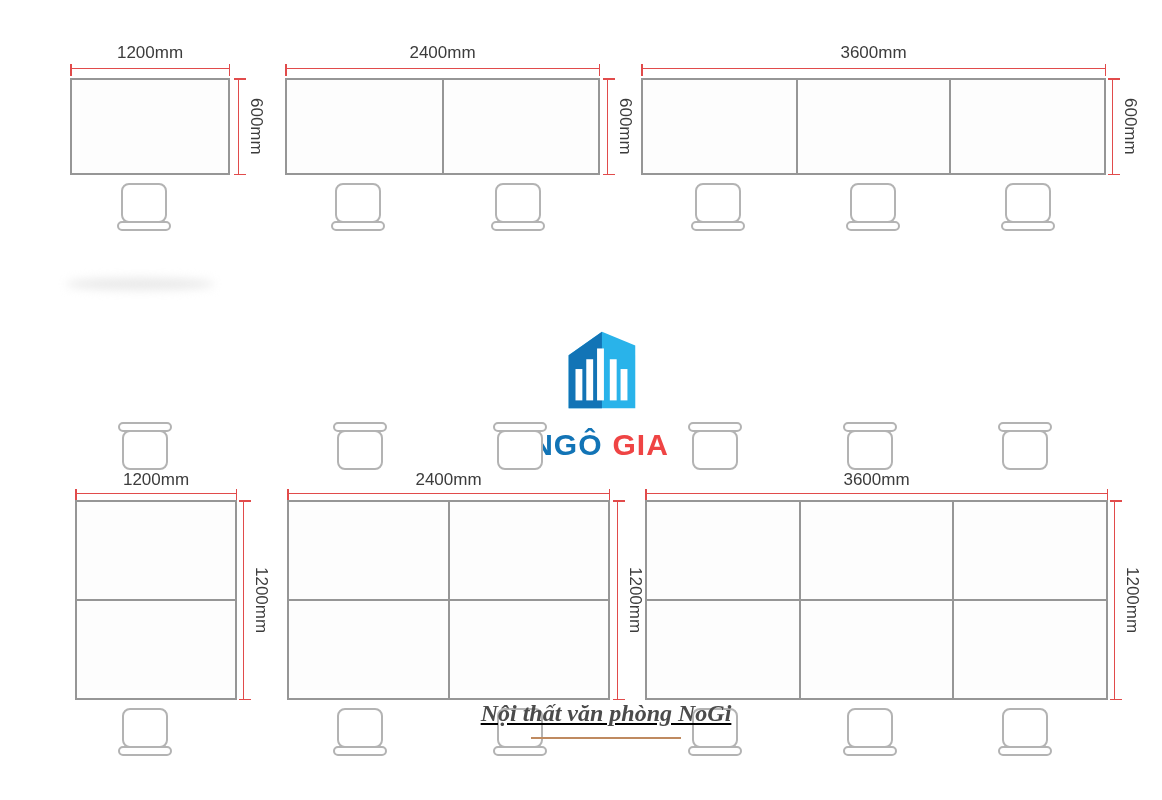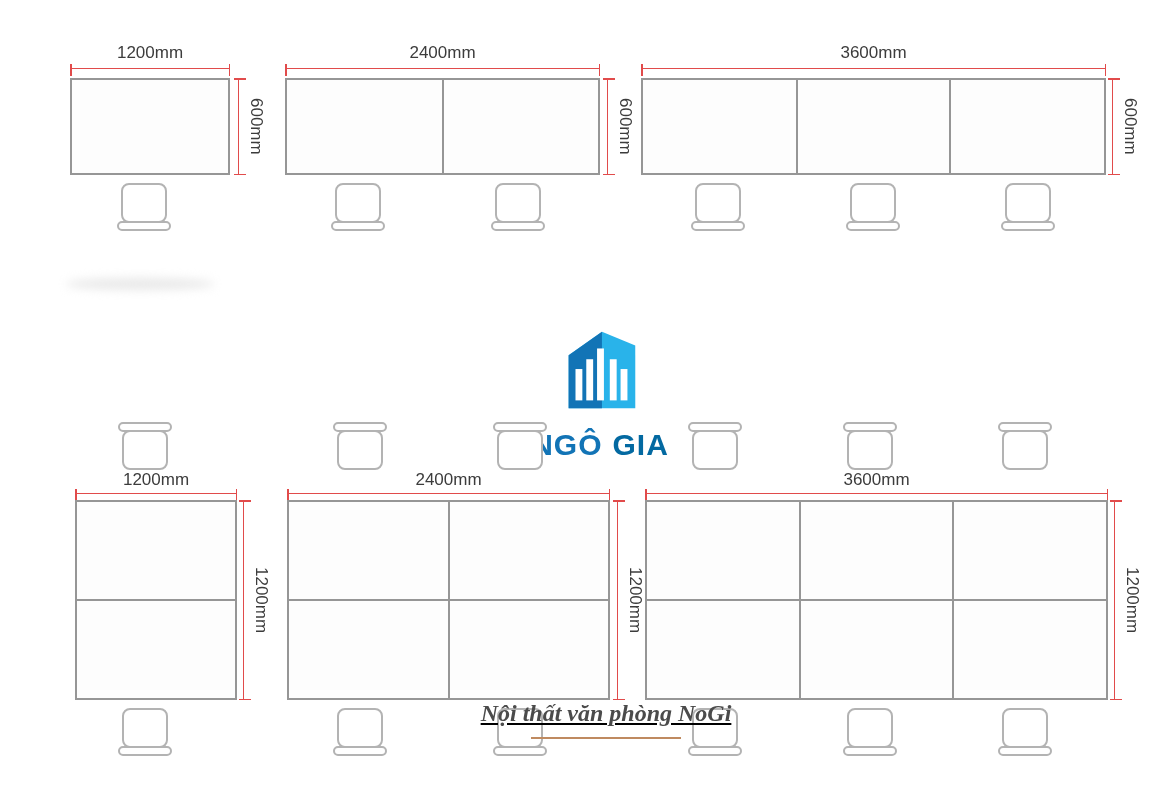--- a/index.html
+++ b/index.html
@@ -27,21 +27,21 @@
   .desk{position:absolute;background:#fdfdfd;border:2px solid var(--desk-border);box-sizing:border-box;}
   .vdiv{position:absolute;top:0;bottom:0;width:2px;background:var(--desk-border);}
   .hdiv{position:absolute;left:0;right:0;height:2px;background:var(--desk-border);}
   .chair{position:absolute;width:46px;height:40px;border:2px solid var(--chair-border);border-radius:8px;background:#fff;box-sizing:border-box;}
   .chair::after{content:"";position:absolute;left:-6px;right:-6px;height:10px;border:2px solid var(--chair-border);border-radius:5px;background:#fff;box-sizing:border-box;}
   .chair.down::after{bottom:-10px;}
   .chair.up::after{top:-10px;}
   .logo{position:absolute;text-align:center;}
   .logo-words{font-size:30px;font-weight:bold;letter-spacing:1px;margin-top:4px;}
   .logo-words .w1{color:#1274b6;}
-  .logo-words .w2{color:#0369a1;margin-left:10px;}
+  .logo-words .w2{color:#ef4444;margin-left:10px;}
   .footer{position:absolute;text-align:center;z-index:5;}
   .footer .caption{font-family:"Liberation Serif", serif;font-style:italic;font-weight:bold;font-size:24px;color:#4b4b4b;}
   .footer .rule{width:150px;height:2px;background:#bf8a60;margin:10px auto 0;}
   .smudge{position:absolute;background:#e9e9e9;filter:blur(5px);border-radius:50%;}
 </style>
 </head>
 <body>
 
 <div class="canvas">
 

